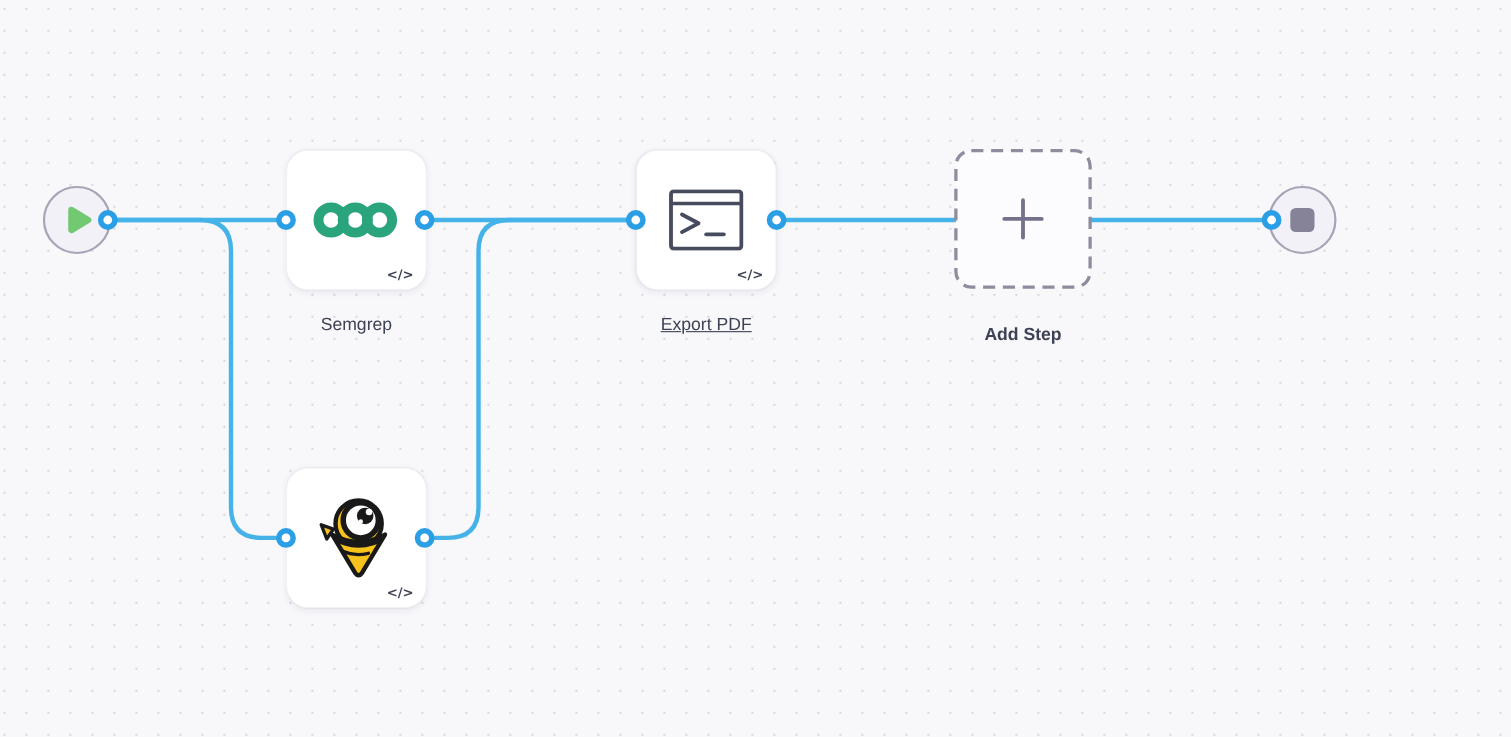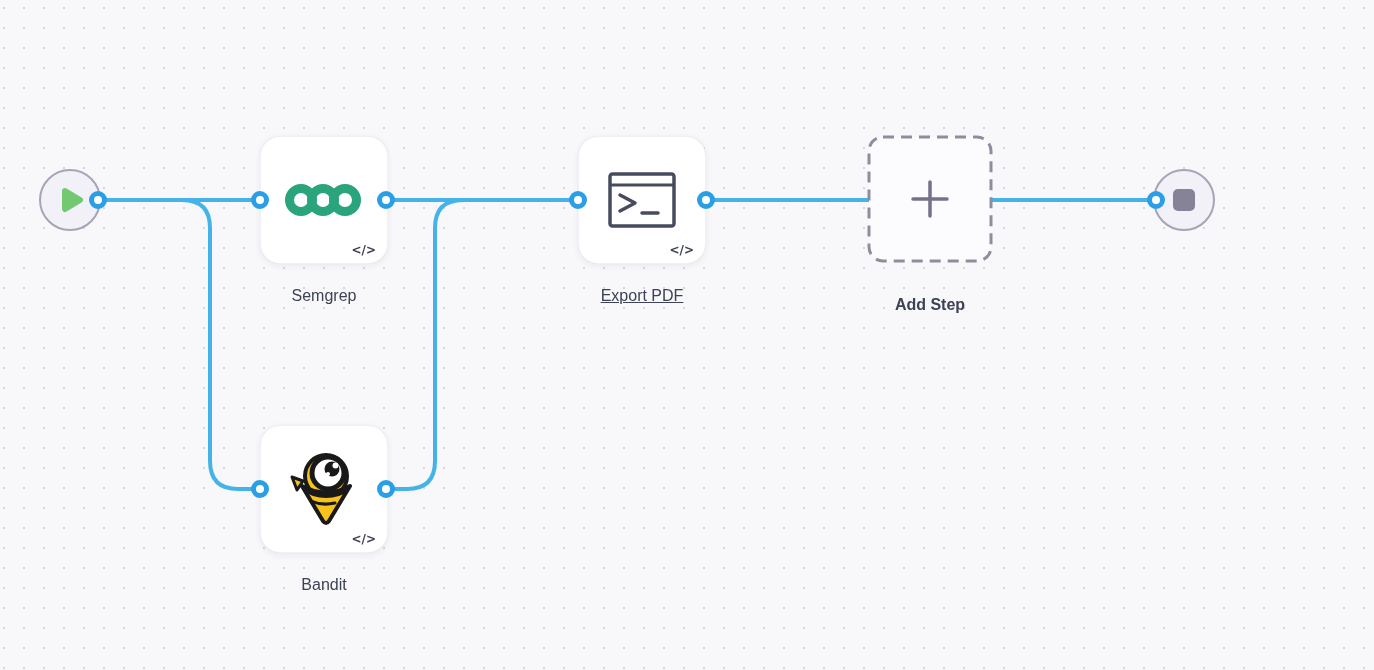--- a/index.html
+++ b/index.html
@@ -176,21 +176,20 @@
 
       <path d="M 22 52 Q 33 57 46 54" fill="none" stroke="#191919" stroke-width="3" stroke-linecap="round"></path>
 
       <circle class="b-white" cx="39" cy="24" r="16" stroke="#191919" stroke-width="5"></circle>
       <circle class="b-black" cx="43" cy="20" r="7.5"></circle>
       <circle class="b-white" cx="46.5" cy="16.5" r="3"></circle>
       <circle class="b-white" cx="39" cy="25" r="2"></circle>
     </svg>
     <span class="code-badge">&lt;/&gt;</span>
   </div>
-  <div class="node-label" style="left:224px; top:576px;">Bandit</div>
 
   <div class="node-card" style="left:578px; top:136px;">
     <svg class="terminal-icon" width="68" height="56" viewBox="0 0 68 56">
       <rect class="t-fill" x="2" y="2" width="64" height="52" rx="2.5" stroke-width="3.5"></rect>
       <line class="t-stroke" x1="2" y1="13" x2="66" y2="13" stroke-width="3"></line>
       <path class="t-stroke" d="M 12 23 L 27 31 L 12 39" stroke-width="3.5" stroke-linecap="round" stroke-linejoin="round"></path>
       <line class="t-stroke" x1="34" y1="41" x2="50" y2="41" stroke-width="3.5" stroke-linecap="round"></line>
     </svg>
     <span class="code-badge">&lt;/&gt;</span>
   </div>

